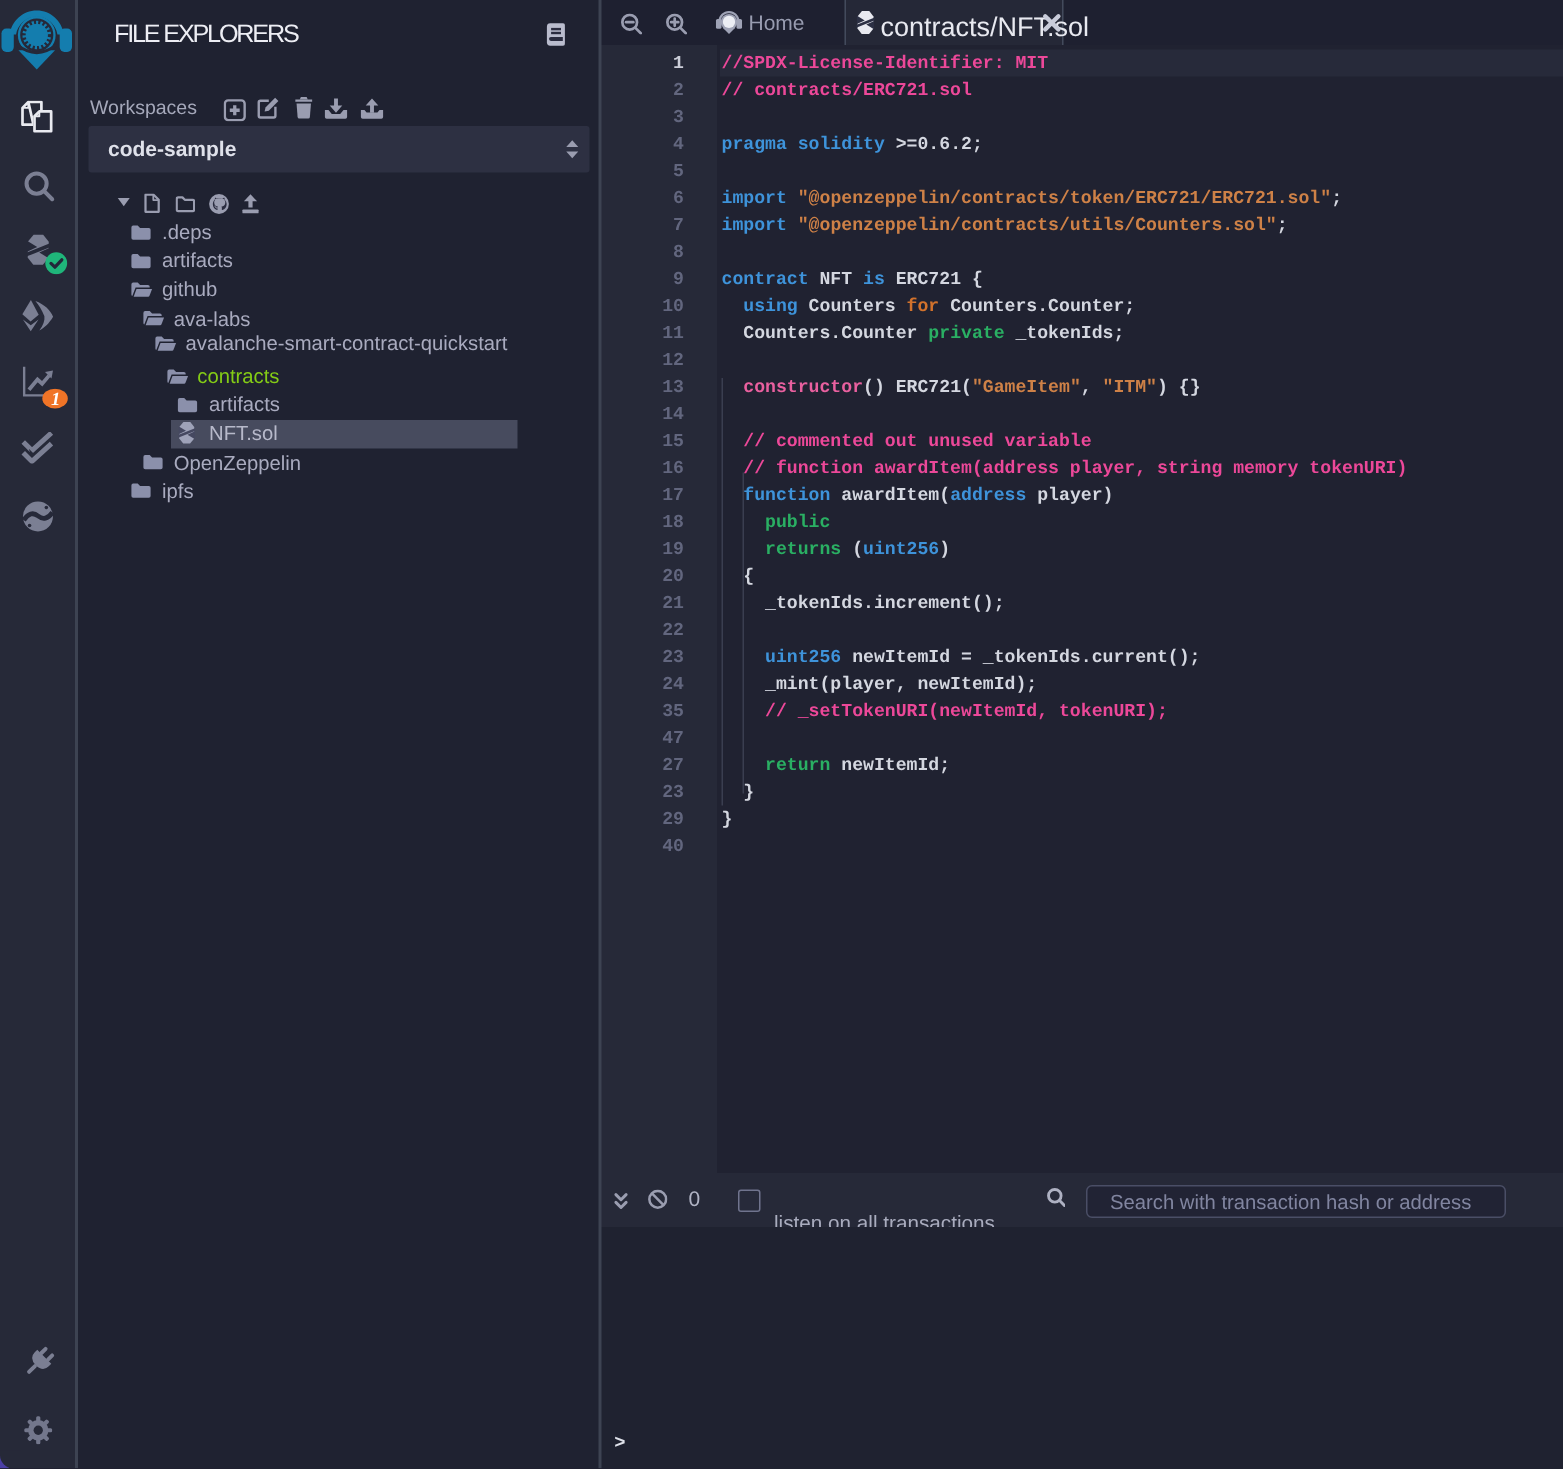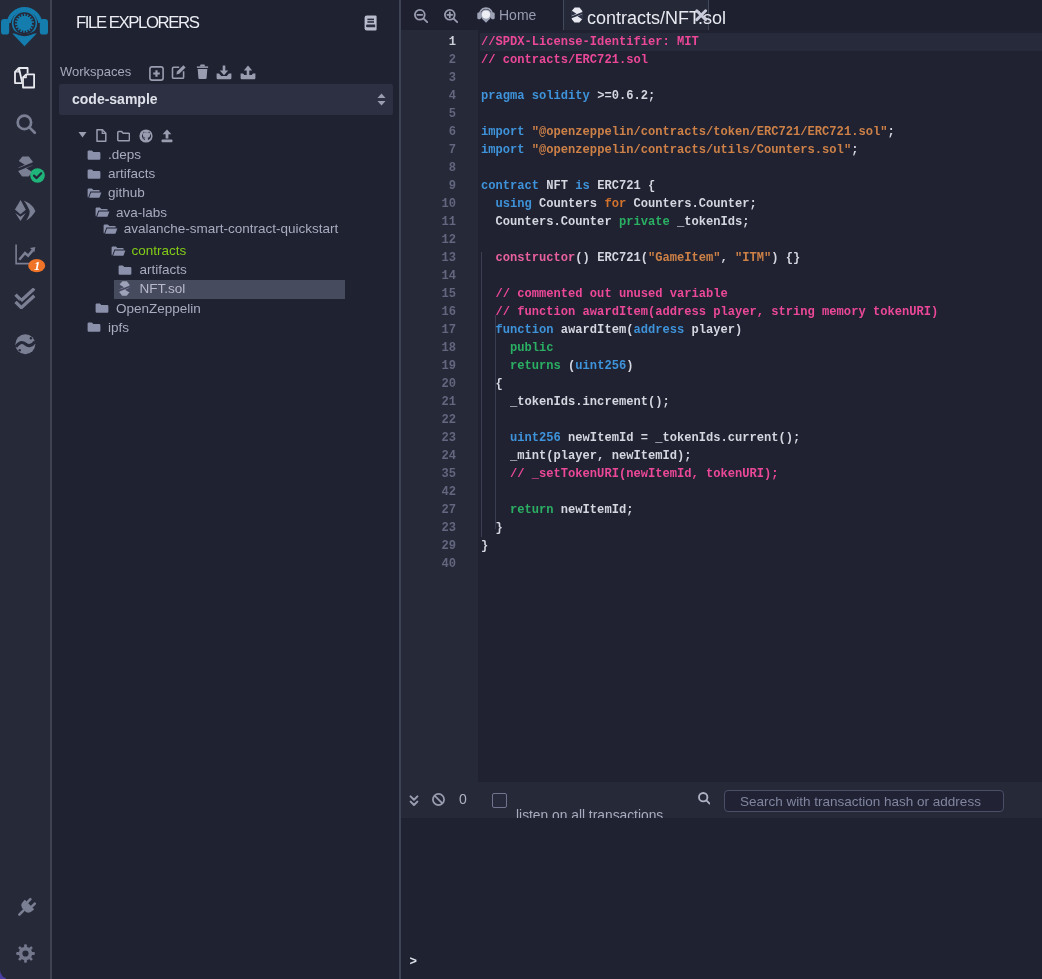--- a/index.html
+++ b/index.html
@@ -383,21 +383,21 @@
 <div class="cl" style="top:345px">  {</div>
 <div class="lnum" style="left:0;top:363px">21</div>
 <div class="cl" style="top:363px">    _tokenIds.increment();</div>
 <div class="lnum" style="left:0;top:381px">22</div>
 <div class="lnum" style="left:0;top:399px">23</div>
 <div class="cl" style="top:399px">    <span class="kw">uint256</span> newItemId = _tokenIds.current();</div>
 <div class="lnum" style="left:0;top:417px">24</div>
 <div class="cl" style="top:417px">    _mint(player, newItemId);</div>
 <div class="lnum" style="left:0;top:435px">35</div>
 <div class="cl" style="top:435px">    <span class="cm">// _setTokenURI(newItemId, tokenURI);</span></div>
-<div class="lnum" style="left:0;top:453px">42</div>
+<div class="lnum" style="left:0;top:453px">47</div>
 <div class="lnum" style="left:0;top:471px">27</div>
 <div class="cl" style="top:471px">    <span class="gkw">return</span> newItemId;</div>
 <div class="lnum" style="left:0;top:489px">23</div>
 <div class="cl" style="top:489px">  }</div>
 <div class="lnum" style="left:0;top:507px">29</div>
 <div class="cl" style="top:507px">}</div>
 <div class="lnum" style="left:0;top:525px">40</div>
 </div>
 <div id="termbar">
 <svg class="abs" style="left:9px;top:13px" width="10" height="12" viewBox="0 0 10 12">

